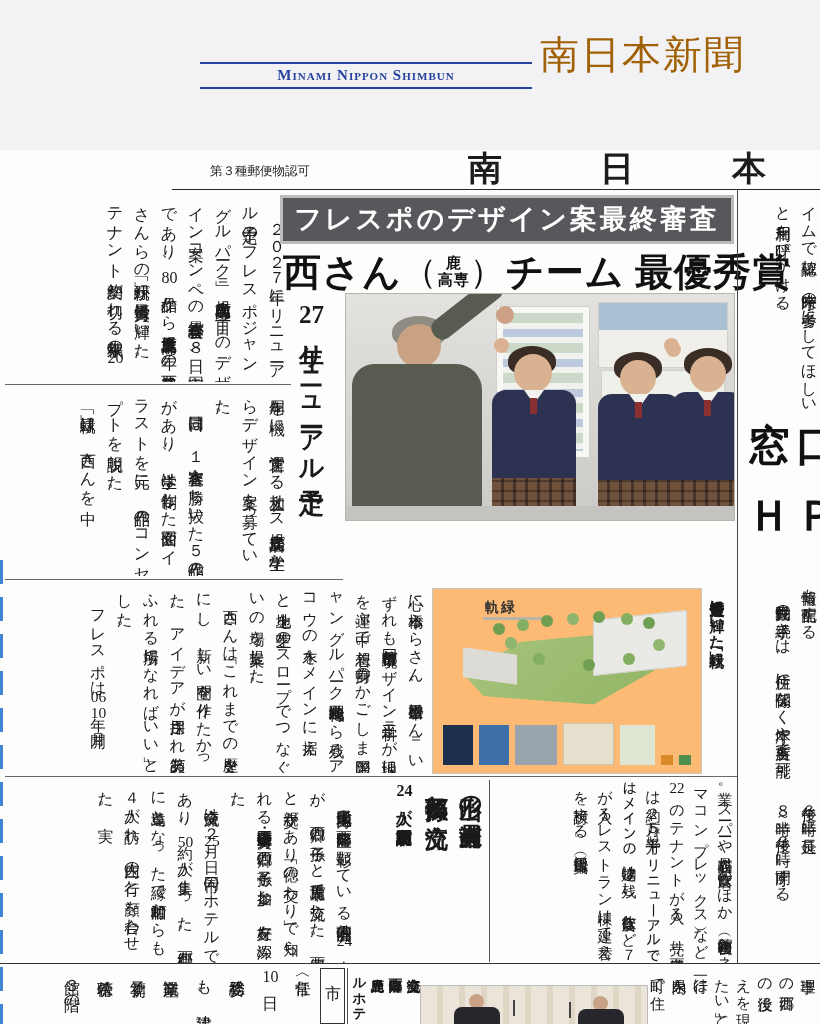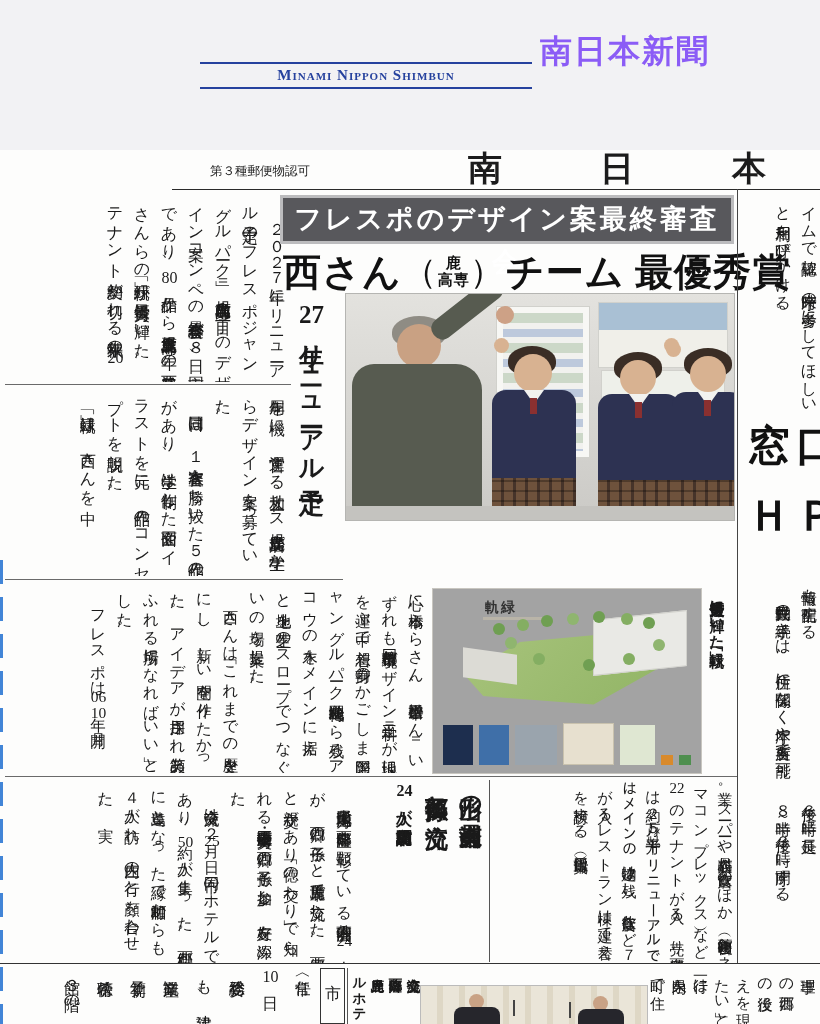--- a/index.html
+++ b/index.html
@@ -4,21 +4,21 @@
 <style>
   html,body{margin:0;padding:0;background:#fff;}
   #stage{position:relative;width:820px;height:1024px;overflow:hidden;background:#fdfdfc;
          font-family:"Liberation Serif","DejaVu Serif",serif;}
   .abs{position:absolute;}
   
   #viewer-top{left:0;top:0;width:820px;height:150px;background:#f2f2f4;border-bottom:1px solid #15803d;}
   #logo-en{left:200px;top:62px;width:332px;text-align:center;font-size:15px;font-variant:small-caps;
            letter-spacing:1px;color:#26429e;border-top:2px solid #26429e;border-bottom:2px solid #26429e;
            padding:3px 0;font-weight:700;}
-  #logo-jp{left:540px;top:34px;font-size:32px;font-weight:700;color:#8b5cf6;letter-spacing:2px;line-height:1.1;}
+  #logo-jp{left:540px;top:34px;font-size:39px;font-weight:400;color:#a16207;letter-spacing:2px;line-height:1.1;}
   #date-line{left:0;top:102px;width:820px;text-align:center;font-size:30px;font-weight:700;color:#0d0d0d;
              font-family:"Liberation Sans","DejaVu Sans",sans-serif;}
   
   #paper{left:0;top:150px;width:820px;height:874px;background:#fdfdfc;overflow:hidden;}
   .vt{writing-mode:vertical-rl;text-orientation:upright;color:#1a1a1a;overflow:hidden;}
   .vt p{margin:0;padding:0;text-indent:1em;}
   .cont p:first-child{text-indent:0;}
   .frag p{text-indent:0;}
   .tcy{text-combine-upright:all;text-orientation:mixed;}
   .rule-h{border-top:1px solid #6a6a6a;height:0;}
@@ -73,21 +73,21 @@
             border-top:14px solid #f2f2ef;}
   .g-tie{position:absolute;width:7px;height:16px;background:#8a3030;}
   .skirt{position:absolute;background:
       repeating-linear-gradient(0deg,rgba(0,0,0,0) 0 8px,rgba(0,0,0,.28) 8px 10px),
       repeating-linear-gradient(90deg,#6e523c 0 9px,#46342a 9px 12px);}
   #floor{left:0;top:212px;width:388px;height:14px;background:#c4c3bf;}
   
   #caption1{left:345px;top:371px;width:389px;height:60px;font-size:18px;font-weight:700;line-height:20.5px;
             color:#111;font-family:"Liberation Sans","DejaVu Sans",sans-serif;overflow:hidden;}
   
-  #board{left:432px;top:438px;width:268px;height:184px;background:#a3a3a3;border:1px solid #c8c6c0;overflow:hidden;}
+  #board{left:432px;top:438px;width:268px;height:184px;background:#fdba74;border:1px solid #c8c6c0;overflow:hidden;}
   #board-title{position:absolute;left:52px;top:10px;font-size:14px;font-weight:700;color:#333;letter-spacing:2px;}
   #board-sub{position:absolute;left:50px;top:28px;width:60px;height:3px;background:#b9b4a8;}
   #lawn{position:absolute;left:18px;top:26px;width:230px;height:104px;
         background:linear-gradient(135deg,#aac57e,#8fb363);
         clip-path:polygon(6% 58%,30% 26%,78% 16%,96% 44%,62% 86%,14% 78%);}
   #bldg1{position:absolute;right:14px;top:26px;width:92px;height:54px;background:#e9e9e5;border:1px solid #d2d2cd;
          transform:skewY(-6deg);}
   #bldg2{position:absolute;left:30px;top:62px;width:54px;height:30px;background:#dcdbd5;transform:skewY(8deg);}
   #trees{position:absolute;left:60px;top:34px;width:12px;height:12px;border-radius:50%;background:#6f9f52;
          box-shadow:24px -4px 0 #84ae62,48px -8px 0 #6f9f52,74px -10px 0 #8fb56f,100px -12px 0 #6f9f52,

